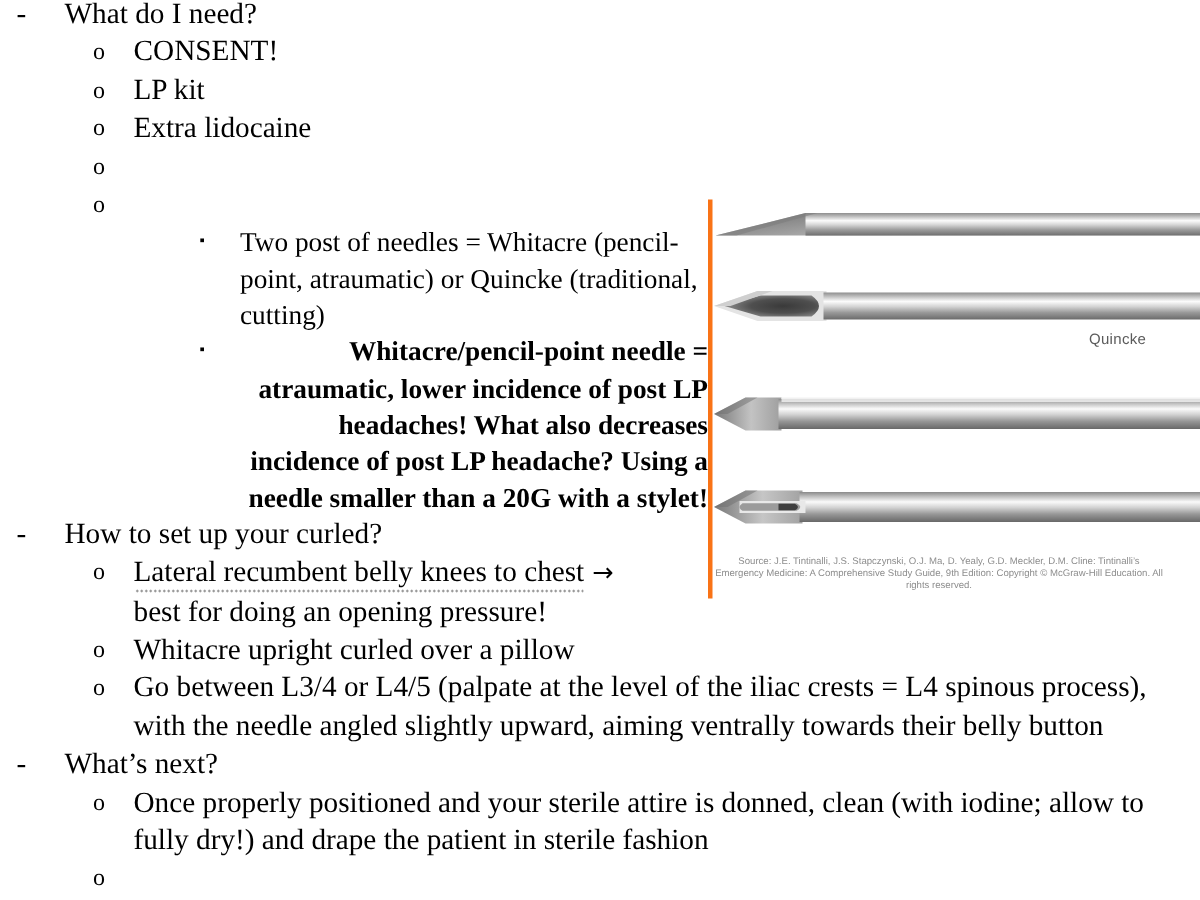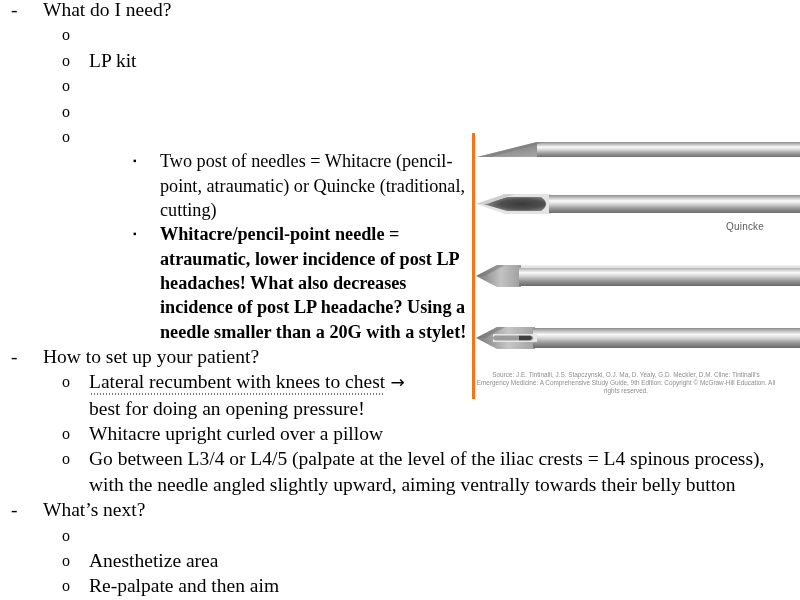--- a/index.html
+++ b/index.html
@@ -83,20 +83,21 @@
   .lvl3 > .marker {
     width: 27px;
     font-size: 10px;
     line-height: 24.3px;
   }
   .lvl3 > .body {
     max-width: 312px;
   }
   .lvl3.bold > .body {
     font-weight: bold;
+    text-align: right;
   }
 
   
   .narrow > .body {
     max-width: 350px;
   }
 
   .arrow-glyph {
     font-family: "DejaVu Sans", sans-serif;
     font-size: 17px;
@@ -163,68 +164,70 @@
 
 <div id="slide">
 
   <div id="outline">
       <div class="row lvl1">
         <span class="marker">-</span>
         <span class="body">What do I need?</span>
       </div>
       <div class="row lvl2">
         <span class="marker">o</span>
+        <span class="body">CONSENT!</span>
       </div>
       <div class="row lvl2">
         <span class="marker">o</span>
         <span class="body">LP kit</span>
       </div>
       <div class="row lvl2">
         <span class="marker">o</span>
+        <span class="body">Extra lidocaine</span>
       </div>
       <div class="row lvl2">
         <span class="marker">o</span>
       </div>
       <div class="row lvl2">
         <span class="marker">o</span>
       </div>
       <div class="row lvl3">
         <span class="marker">▪</span>
         <span class="body">Two post of needles = Whitacre (pencil-point, atraumatic) or Quincke (traditional, cutting)</span>
       </div>
       <div class="row lvl3 bold">
         <span class="marker">▪</span>
         <span class="body">Whitacre/pencil-point needle = atraumatic, lower incidence of post LP headaches! What also decreases incidence of post LP headache? Using a needle smaller than a 20G with a stylet!</span>
       </div>
       <div class="row lvl1">
         <span class="marker">-</span>
-        <span class="body">How to set up your patient?</span>
+        <span class="body">How to set up your curled?</span>
       </div>
       <div class="row lvl2 narrow">
         <span class="marker">o</span>
-        <span class="body"><span class="sp-dots">Lateral recumbent with knees to chest</span><span class="arrow-glyph"> → </span><span>best for doing an opening pressure!</span></span>
+        <span class="body"><span class="sp-dots">Lateral recumbent belly knees to chest</span><span class="arrow-glyph"> → </span><span>best for doing an opening pressure!</span></span>
       </div>
       <div class="row lvl2 narrow">
         <span class="marker">o</span>
         <span class="body">Whitacre upright curled over a pillow</span>
       </div>
       <div class="row lvl2">
         <span class="marker">o</span>
         <span class="body">Go between L3/4 or L4/5 (palpate at the level of the iliac crests = L4 spinous process), with the needle angled slightly upward, aiming ventrally towards their belly button</span>
       </div>
       <div class="row lvl1">
         <span class="marker">-</span>
         <span class="body">What’s next?</span>
       </div>
       <div class="row lvl2">
         <span class="marker">o</span>
-      </div>
-      <div class="row lvl2">
-        <span class="marker">o</span>
-        <span class="body">Anesthetize area</span>
+        <span class="body">Once properly positioned and your sterile attire is donned, clean (with iodine; allow to fully dry!) and drape the patient in sterile fashion</span>
+      </div>
+      <div class="row lvl2">
+        <span class="marker">o</span>
       </div>
       <div class="row lvl2">
         <span class="marker">o</span>
         <span class="body">Re-palpate and then aim</span>
       </div>
     </div>
 
   <div id="figure">
 
     <svg class="needle" style="top:4px;" width="328" height="26" viewBox="0 0 328 26" preserveAspectRatio="none">

